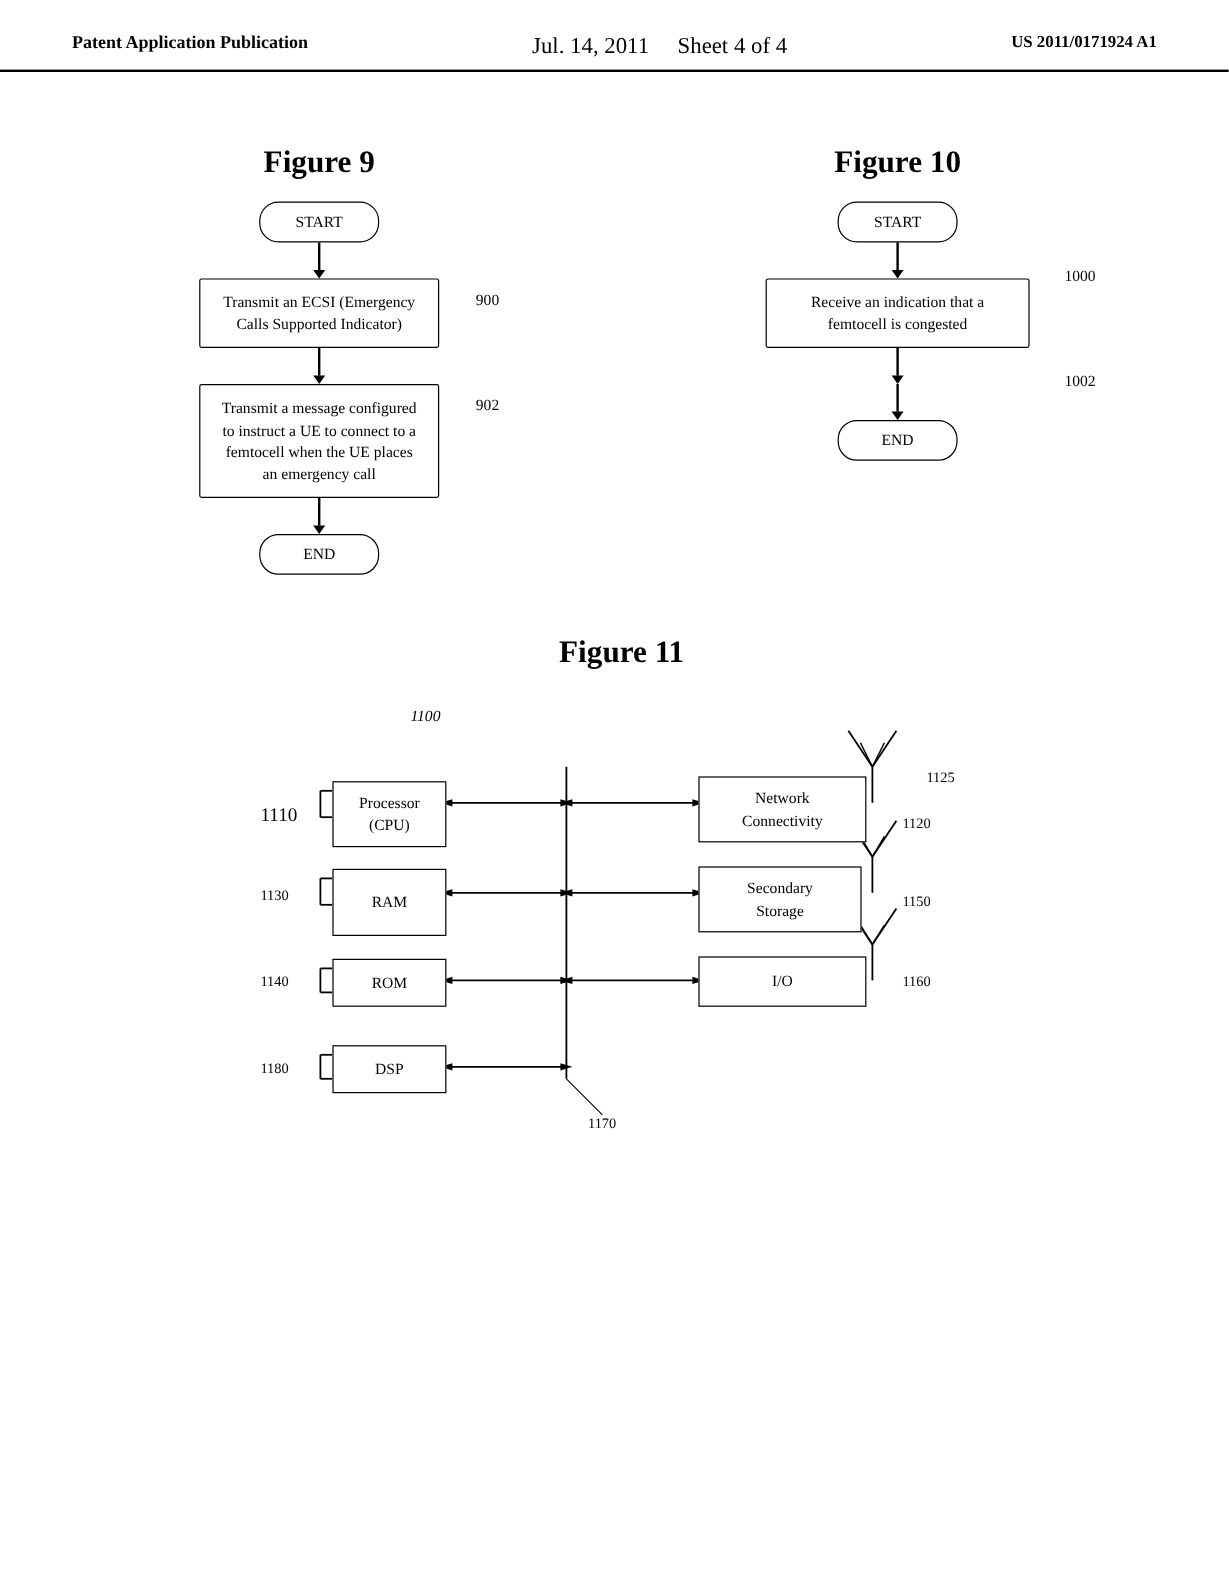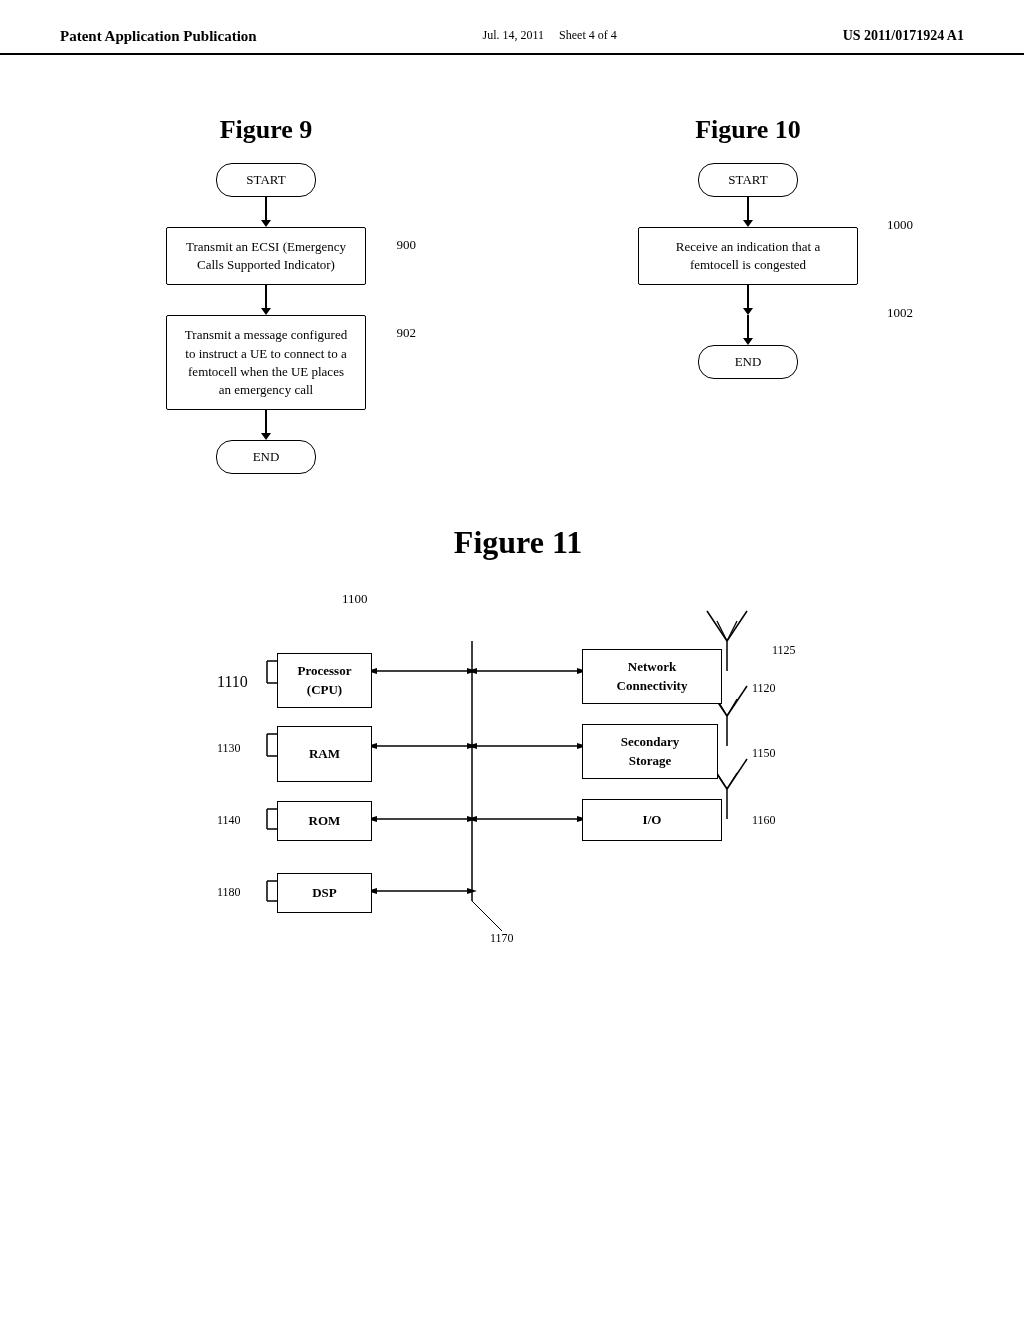--- a/index.html
+++ b/index.html
@@ -20,21 +20,21 @@
       padding: 28px 60px 16px 60px;
       border-bottom: 2px solid #000;
       padding-bottom: 8px;
     }
     .header-left {
       font-weight: bold;
       font-size: 15px;
       max-width: 320px;
     }
     .header-center {
-      font-size: 12px;
+      font-size: 19px;
       text-align: right;
     }
     .header-right {
       font-size: 14px;
       font-weight: bold;
     }
 
     
     .main {
       padding: 30px 30px;
@@ -108,38 +108,37 @@
 
     
     .figure11-container {
       margin-top: 20px;
       display: flex;
       flex-direction: column;
       align-items: center;
     }
 
     .fig11-title {
-      font-size: 32px;
+      font-size: 26px;
       font-weight: bold;
       margin-bottom: 30px;
       margin-left: 12px;
     }
 
     
     .comp-box {
       position: absolute;
       border: 1.5px solid #000;
       background: #fff;
       text-align: center;
       font-size: 13px;
       display: flex;
       align-items: center;
       justify-content: center;
       line-height: 1.4;
-      font-weight: bold;
     }
   </style>
 </head>
 <body>
 
 <div class="header">
   <div class="header-left">Patent Application Publication</div>
   <div class="header-center">
     <span>Jul. 14, 2011</span>
     &nbsp;&nbsp;&nbsp;
@@ -221,21 +220,21 @@
       <div class="box-rounded">END</div>
     </div>
 
   </div>
 
   <div class="figure11-container">
     <div class="fig11-title">Figure 11</div>
 
     <div style="position:relative; width:700px; height:360px;">
 
-      <span style="position:absolute; top:0; left:180px; font-size:13px;">1100</span>
+      <span style="position:absolute; top:0; left:180px; font-size:13px;font-style:italic;">1100</span>
 
       <svg style="position:absolute;top:0;left:0;width:700px;height:360px;overflow:visible;">
 
         <line x1="310" y1="50" x2="310" y2="310" stroke="#000" stroke-width="1.5"></line>
 
         <line x1="210" y1="80" x2="310" y2="80" stroke="#000" stroke-width="1.5"></line>
         <polygon points="215,77 205,80 215,83" fill="#000"></polygon>
         <polygon points="305,77 315,80 305,83" fill="#000"></polygon>
 
         <line x1="210" y1="155" x2="310" y2="155" stroke="#000" stroke-width="1.5"></line>

